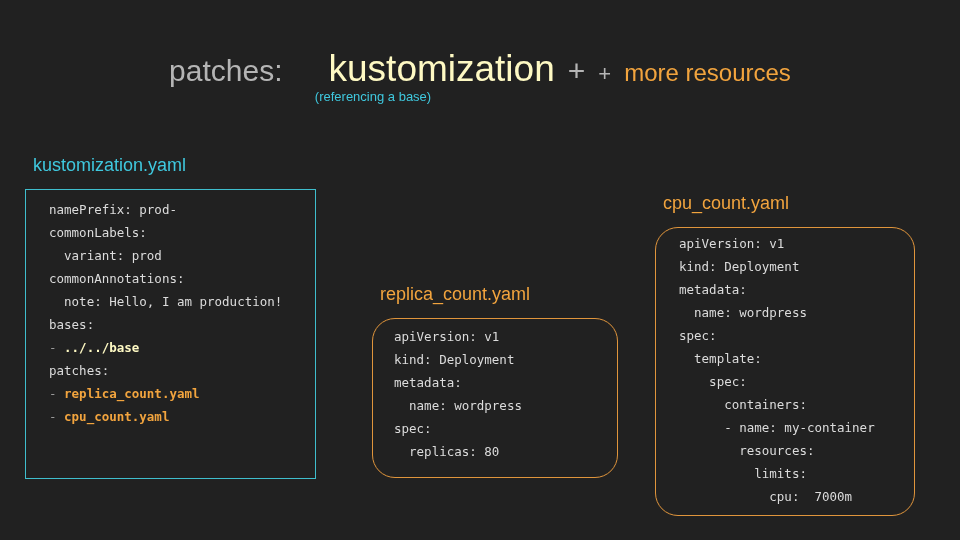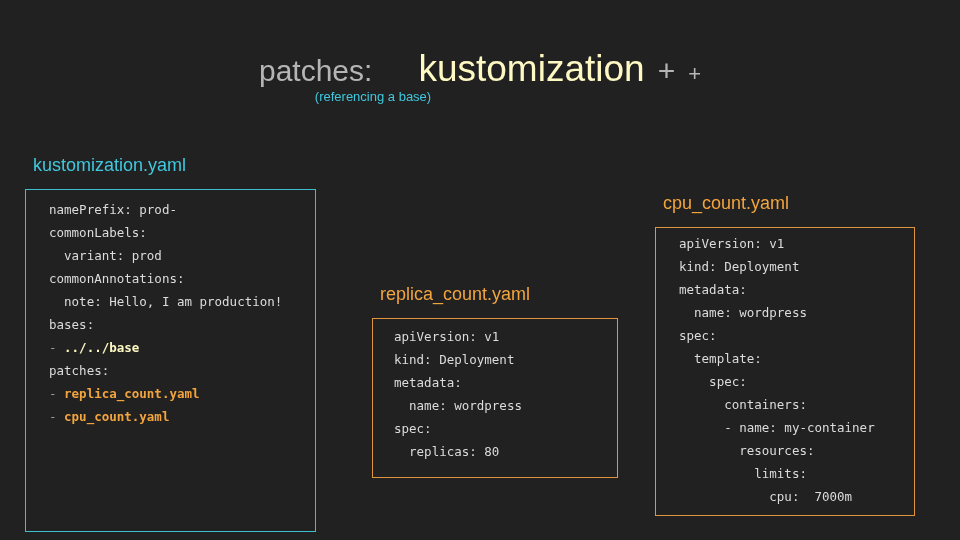--- a/index.html
+++ b/index.html
@@ -35,44 +35,45 @@
   .c-code   { color:#dcdcdc; }
   .c-dash   { color:#999999; }
 
   
   .panel { position:absolute; }
   .panel-label { font-size:18px; line-height:22px; margin-left:8px; margin-bottom:13px; }
   .panel.cyan   .panel-label { color:#3fc8de; }
   .panel.orange .panel-label { color:#f2a43e; }
   .panel-box { border:1.5px solid #888; background:#212121; }
   .panel.cyan   .panel-box { border-color:#3fbecd; }
-  .panel.orange .panel-box { border-color:#e0953c; }
+  .panel.orange .panel-box { border-color:#e0953c;border-radius:23px; }
   .code {
     font-family:"DejaVu Sans Mono", monospace;
     font-size:12.5px; line-height:23px; white-space:pre;
   }
   .code .b { font-weight:bold; }
 
   #panel-0 { left:25px;  top:154px; }
-  #panel-0 .panel-box { width:291px; height:343px; padding:8px 16px 0 23px; }
+  #panel-0 .panel-box { width:291px; height:290px; padding:8px 16px 0 23px; }
   #panel-1 { left:372px; top:283px; }
   #panel-1 .panel-box { width:246px; height:160px; padding:6px 0 0 21px; }
   #panel-2 { left:655px; top:192px; }
   #panel-2 .panel-box { width:260px; height:289px; padding:4px 0 0 23px; }
 </style>
 </head>
 <body>
 
 <div class="slide">
 
   <div class="title-row">
       <span class="tseg lg c-gray">patches:</span>
       <span class="tseg xl c-cyan">kustomization</span>
       <span class="tseg lg c-gray">+</span>
       <span class="tseg sm c-gray">+</span>
+      <span class="tseg md c-orange">more resources</span>
     </div>
 
   <div class="subtitle">(referencing a base)</div>
 
   <div class="panel cyan" id="panel-0">
     <div class="panel-label">kustomization.yaml</div>
     <div class="panel-box">
       <div class="code"><div><span class="c-code">namePrefix: prod-</span></div><div><span class="c-code">commonLabels:</span></div><div><span class="c-code">  variant: prod</span></div><div><span class="c-code">commonAnnotations:</span></div><div><span class="c-code">  note: Hello, I am production!</span></div><div><span class="c-code">bases:</span></div><div><span class="c-dash">- </span><span class="c-cyan b">../../base</span></div><div><span class="c-code">patches:</span></div><div><span class="c-dash">- </span><span class="c-orange b">replica_count.yaml</span></div><div><span class="c-dash">- </span><span class="c-orange b">cpu_count.yaml</span></div></div>
     </div>
   </div>

